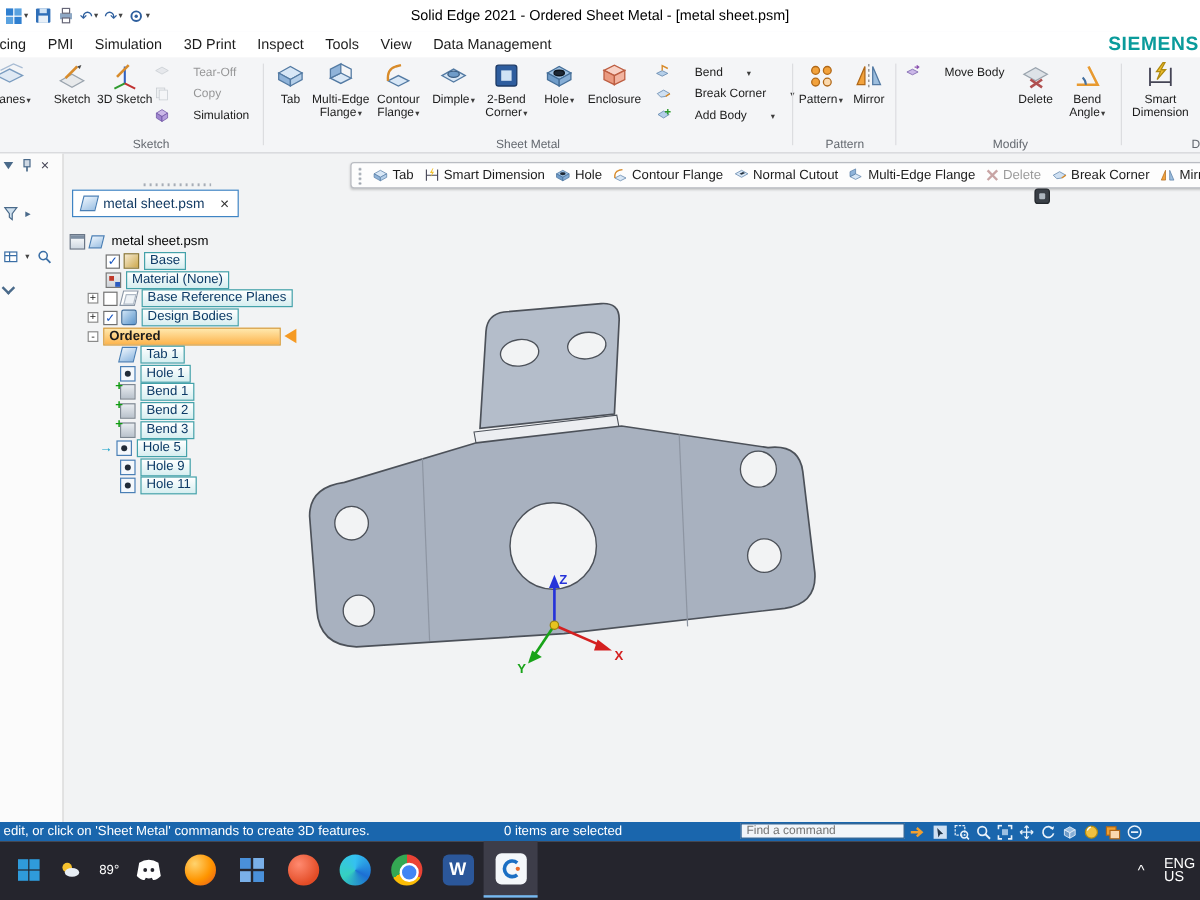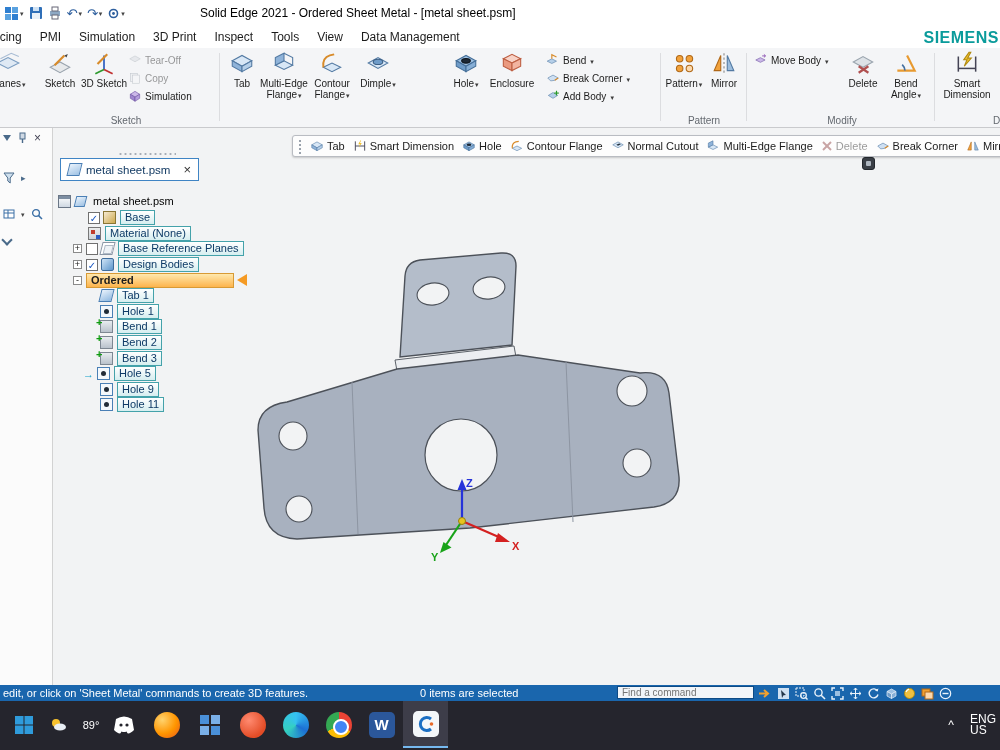--- a/index.html
+++ b/index.html
@@ -7,38 +7,38 @@
        font-family:"Liberation Sans","DejaVu Sans",sans-serif;color:#1c1c1c}
   .app *{box-sizing:border-box}
   svg{display:block}
 
   
   .titlebar{position:absolute;top:0;left:0;width:100%;height:26px;background:#fff}
   .qat{position:absolute;left:4px;top:3px;display:flex;align-items:center;gap:5px}
   .qbtn{display:flex;align-items:center;gap:1px;height:20px}
   .darr{font-size:7px;color:#444;line-height:1}
   .arrglyph{font-size:13px;color:#2e5f9e;line-height:1}
-  .title-text{position:absolute;top:6px;left:200px;right:200px;font-size:12px;color:#000;white-space:nowrap}
+  .title-text{position:absolute;top:6px;left:200px;right:200px;text-align:center;font-size:12px;color:#000;white-space:nowrap}
 
   
   .menubar{position:absolute;top:26px;left:0;width:100%;height:22px;background:#fff;display:flex;align-items:center;font-size:12px}
   .mtab{padding:3px 9px;white-space:nowrap}
   .mtab.clipped{margin-left:-38px}
   .brand{position:absolute;right:1px;top:3px;font-size:16px;font-weight:bold;color:#0a9b9b;letter-spacing:.5px;background:#fff;padding-left:4px}
 
   
   .ribbon{position:absolute;top:48px;left:0;width:100%;height:80px;background:#f4f5f7;border-bottom:1px solid #c9cacd}
   .rgroup{position:absolute;top:0;height:79px}
   .rgtitle{position:absolute;bottom:1px;left:0;width:100%;text-align:center;font-size:10px;color:#63686f;white-space:nowrap}
   .rgtitle.clipR{text-align:left;padding-left:55px}
   .rsep{position:absolute;top:5px;width:1px;height:68px;background:#dcdde0}
   .rbig{position:absolute;top:2px;width:48px;height:64px;display:flex;flex-direction:column;align-items:center}
   .lbl{font-size:10px;line-height:11px;text-align:center;color:#1c1c1c;margin-top:2px}
   .dd::after{content:"▾";font-size:7px;color:#3c3c3c;margin-left:1px}
-  .rsmall{position:absolute;display:flex;align-items:center;gap:3px;font-size:10px;white-space:nowrap;height:16px}
+  .rsmall{position:absolute;display:flex;align-items:center;gap:19px;font-size:10px;white-space:nowrap;height:16px}
   .disabled{opacity:.45}
   .ri{position:relative}
 
   
   .quickbar{position:absolute;left:292px;top:7px;height:22px;width:716px;background:#fdfdfd;border:1px solid #b9bcc2;border-radius:3px;
             display:flex;align-items:center;padding:0 5px;gap:8px;box-shadow:0 1px 2px rgba(0,0,0,.18);overflow:hidden;white-space:nowrap}
   .qitem{display:flex;align-items:center;gap:3px;font-size:11px}
   .qhandle{width:4px;height:15px;background:radial-gradient(circle,#9aa2ac 1px,transparent 1.2px);background-size:4px 4px;flex:none}
   .tabhandle{position:absolute;left:118px;top:24px;width:58px;height:4px;background:radial-gradient(circle,#a7adb6 1px,transparent 1.2px);background-size:5px 4px}
 
@@ -265,20 +265,29 @@
       </div>
       <div class="rbig" style="left:134px;width:44px">
         <span class="ri">
           <svg width="26" height="26" viewBox="0 0 24 24">
               <path d="M3 12 L12 7 L21 12 L12 17 Z" fill="#d8e7f6" stroke="#537aa3"></path>
               <ellipse cx="12" cy="11" rx="4.4" ry="2.4" fill="#6f9cc9" stroke="#3d5f84"></ellipse>
             </svg>
         </span>
         <span class="lbl"><span>Dimple</span><span class="dd"></span></span>
       </div>
+      <div class="rbig" style="left:176px">
+        <span class="ri">
+          <svg width="26" height="26" viewBox="0 0 24 24">
+              <rect x="4" y="4" width="16" height="16" rx="2" fill="#2e5d9e" stroke="#1c3a66"></rect>
+              <rect x="8" y="8" width="8" height="8" fill="#cfe2f4"></rect>
+            </svg>
+        </span>
+        <span class="lbl"><span>2-Bend Corner</span><span class="dd"></span></span>
+      </div>
       <div class="rbig" style="left:224px;width:40px">
         <span class="ri">
           <svg width="26" height="26" viewBox="0 0 24 24">
               <path d="M3 10 L12 5 L21 10 L12 15 Z" fill="#9dc0e2" stroke="#456f99"></path>
               <path d="M3 10 L12 15 L12 20 L3 15 Z" fill="#6f9cc9" stroke="#456f99"></path>
               <path d="M12 15 L21 10 L21 15 L12 20 Z" fill="#86aed6" stroke="#456f99"></path>
               <ellipse cx="12" cy="10" rx="4" ry="2.1" fill="#1d2835" stroke="#0d141c"></ellipse>
             </svg>
         </span>
         <span class="lbl"><span>Hole</span><span class="dd"></span></span>
@@ -311,20 +320,21 @@
       </div>
       <div class="rsmall" style="left:324px;top:40px">
         <svg width="14" height="14" viewBox="0 0 24 24">
             <path d="M4 11 L12 6 L20 11 L12 16 Z" fill="#b5cfe9" stroke="#537aa3"></path>
             <line x1="18" y1="3" x2="18" y2="11" stroke="#2a9a2a" stroke-width="2"></line>
             <line x1="14" y1="7" x2="22" y2="7" stroke="#2a9a2a" stroke-width="2"></line>
           </svg>
         <span>Add Body</span>
           <span class="dd"></span>
       </div>
+      <div class="rgtitle">Sheet Metal</div>
     </div>
 
     <div class="rsep" style="left:660px"></div>
 
     <div class="rgroup" style="left:664px;width:80px">
       <div class="rbig" style="left:0;width:40px">
         <span class="ri">
           <svg width="26" height="26" viewBox="0 0 24 24">
               <circle cx="8" cy="8" r="3" fill="#f2a23c" stroke="#b06818"></circle>
               <circle cx="17" cy="8" r="3" fill="#f2a23c" stroke="#b06818"></circle>

